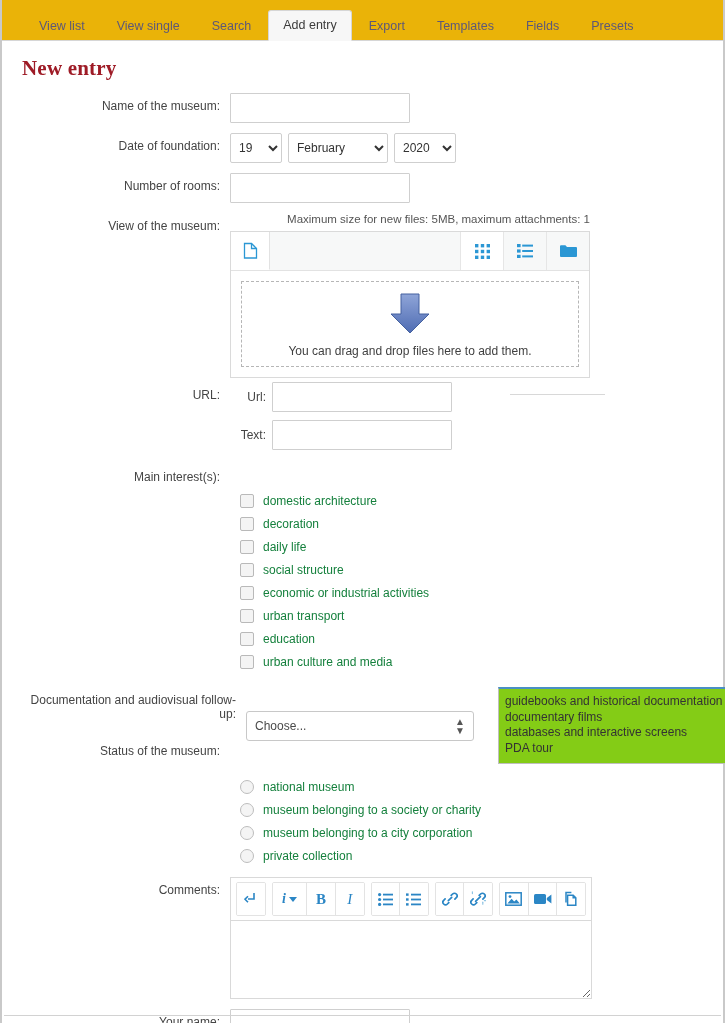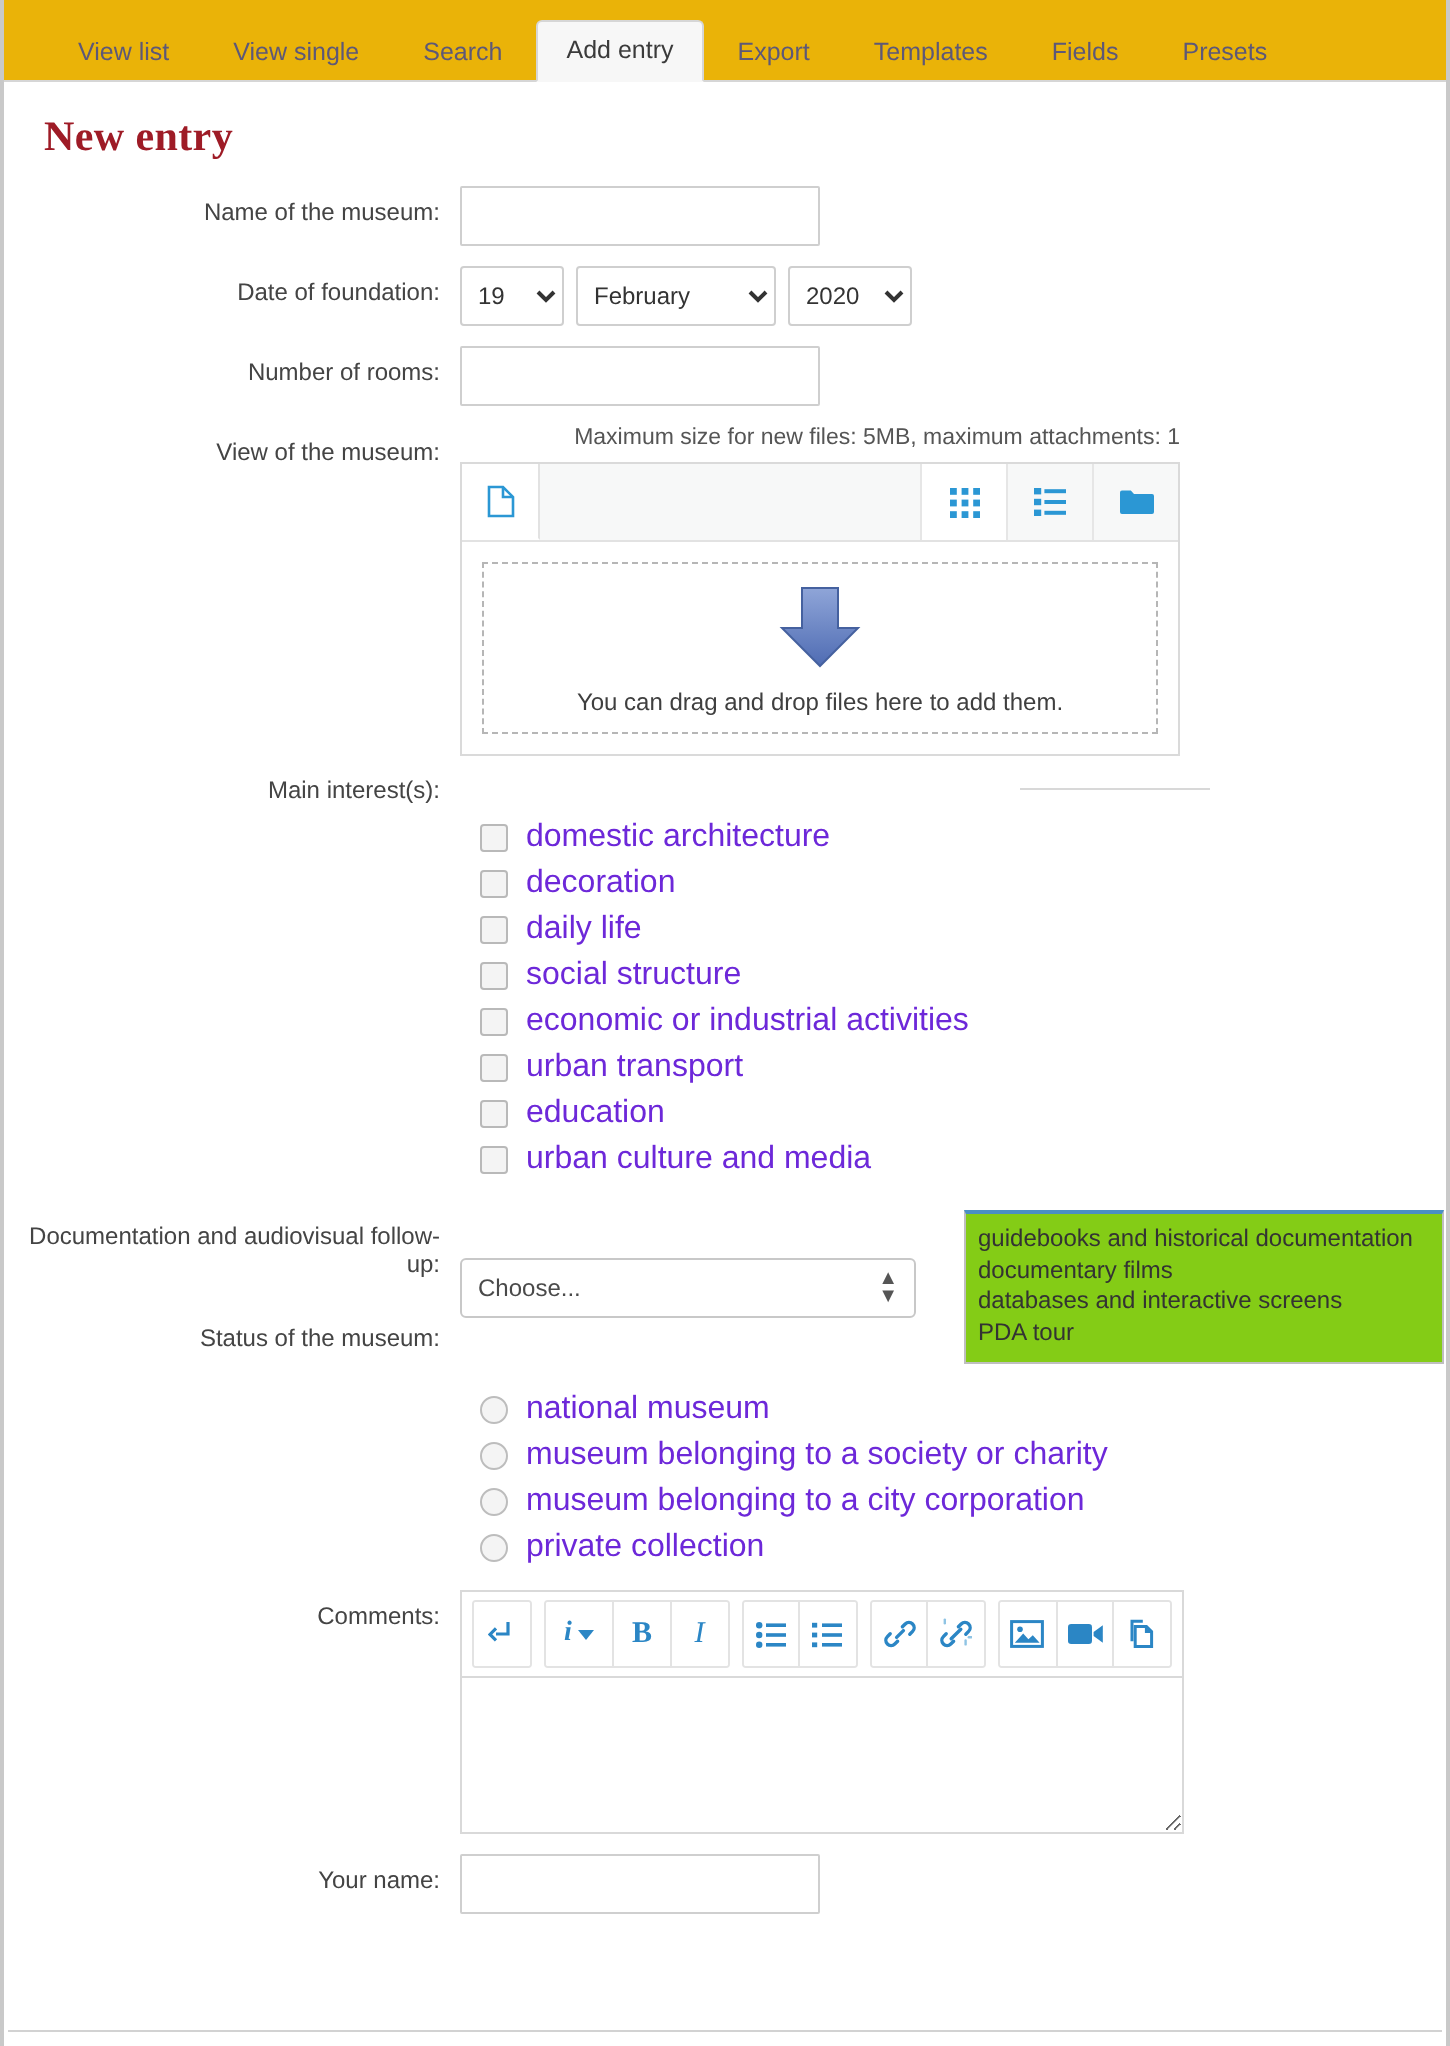--- a/index.html
+++ b/index.html
@@ -217,21 +217,21 @@
     flex: none;
   }
   .opt .radio {
     width: 12px; height: 12px;
     border: 1px solid #bdbdbd;
     background: #f4f4f4;
     border-radius: 50%;
     margin-right: 9px;
     flex: none;
   }
-  .opt .otxt { font-size: 16px; color: #6d28d9; }
+  .opt .otxt { font-size: 12px; color: #15803d; }
 
   
   .choose-wrap { display: flex; align-items: center; }
   .choose {
     width: 228px;
     height: 30px;
     border: 1px solid #c8c8c8;
     border-radius: 3px;
     background: #ffffff;
     display: flex;
@@ -433,20 +433,33 @@
                 </defs>
                 <path d="M14 3h18v20h10L23 42 4 23h10z" fill="url(#ag)" stroke="#45619f" stroke-width="1"></path>
               </svg>
               <div class="dd-text">You can drag and drop files here to add them.</div>
             </div>
           </div>
         </div>
       </div>
     </div>
 
+    <div class="row" style="margin-bottom:6px;">
+      <div class="lbl">URL:</div>
+      <div class="ctl">
+        <div class="sub-row">
+          <div class="sub-lbl">Url:</div>
+          <input class="txt w-url" type="text" value="" style="">
+        </div>
+        <div class="sub-row">
+          <div class="sub-lbl">Text:</div>
+          <input class="txt w-url" type="text" value="" style="">
+        </div>
+      </div>
+    </div>
     <div class="faint-line"></div>
 
     <div class="row" style="margin-bottom:4px;">
       <div class="lbl">Main interest(s):</div>
       <div class="ctl"></div>
     </div>
     <div class="opt-list" style="padding-left:238px;">
       <div class="opt">
         <span class="box"></span>
         <span class="otxt">domestic architecture</span>
@@ -474,21 +487,21 @@
       <div class="opt">
         <span class="box"></span>
         <span class="otxt">education</span>
       </div>
       <div class="opt">
         <span class="box"></span>
         <span class="otxt">urban culture and media</span>
       </div>
     </div>
 
-    <div class="row" style="margin-top:14px; margin-bottom:2px;">
+    <div class="row" style="margin-top:14px; margin-bottom:2px;padding-left:16px;">
       <div class="lbl">Documentation and audiovisual follow-up:</div>
       <div class="ctl">
         <div class="choose-wrap">
           <div class="choose">
             <span>Choose...</span>
             <span class="updown">▲<br>▼</span>
           </div>
           <div class="listbox">
             <div>guidebooks and historical documentation</div>
             <div>documentary films</div>

